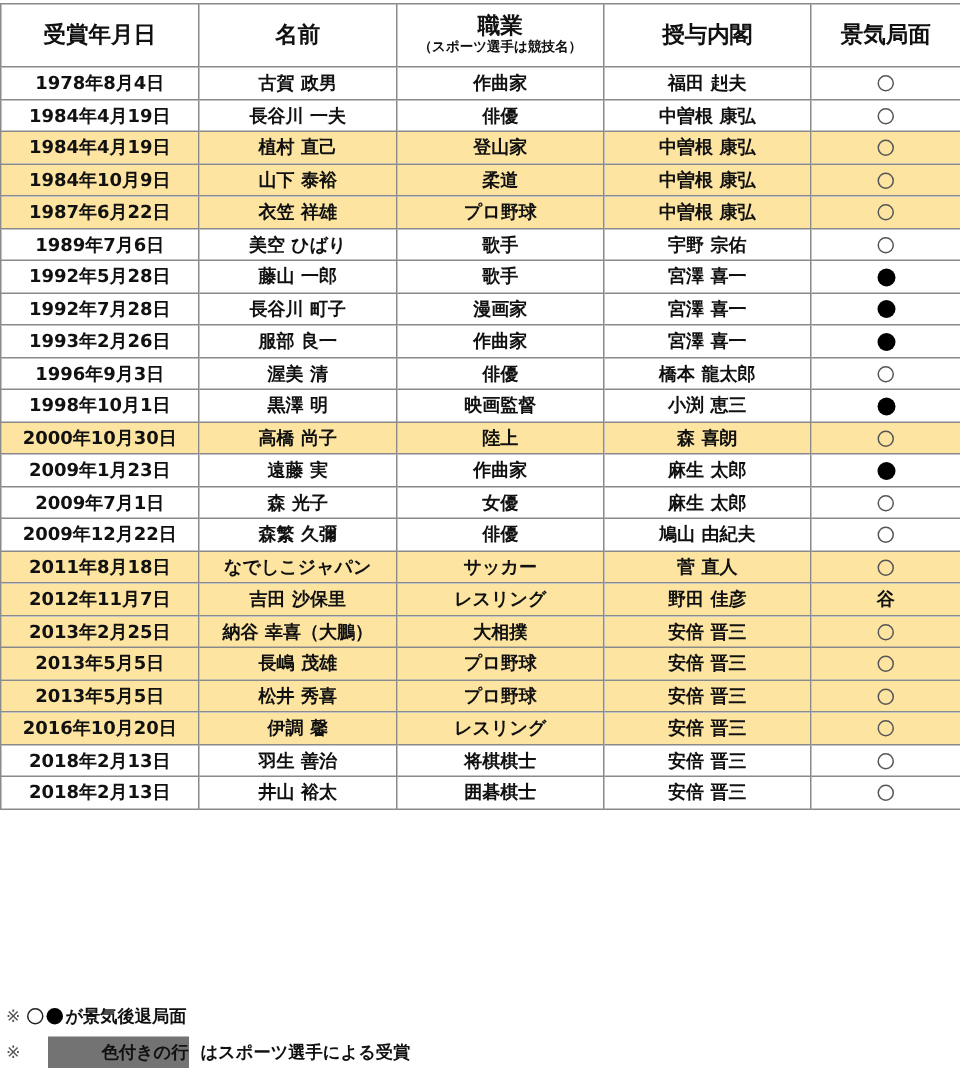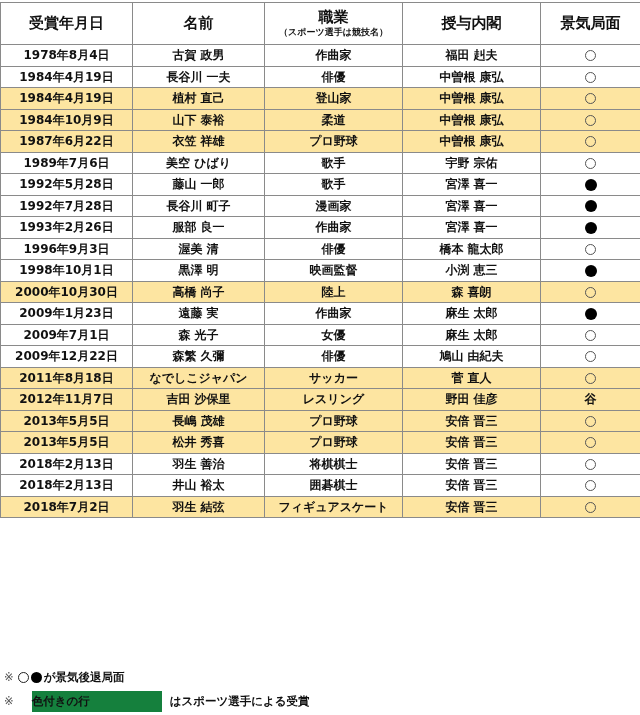--- a/index.html
+++ b/index.html
@@ -18,21 +18,21 @@
     table.awards th { height: 41px; font-size: 15px; font-weight: bold; background: #ffffff; line-height: 1.1; }
     table.awards th .sub { display: block; font-size: 9px; font-weight: bold; margin-top: 3px; }
     table.awards td { height: 20.5px; font-size: 12px; font-weight: bold; line-height: 20px; }
     tr.sport td { background: #fde5a1; }
     tr.normal td { background: #ffffff; }
     .dot-filled { display: inline-block; width: 12px; height: 12px; border-radius: 50%; background: #000; vertical-align: middle; }
     .dot-open { display: inline-block; width: 11px; height: 11px; border-radius: 50%; border: 1px solid #555; box-sizing: border-box; vertical-align: middle; background: transparent; }
     .notes { position: absolute; left: 4px; top: 667px; font-size: 11.5px; font-weight: bold; }
     .note-line { height: 20px; line-height: 20px; display: flex; align-items: center; white-space: nowrap; }
     .note-line + .note-line { margin-top: 4px; }
-    .legend-swatch { display: inline-block; background: #15803d; width: 130px; height: 21px; line-height: 21px; text-align: left; margin: 0 8px 0 14px; }
+    .legend-swatch { display: inline-block; background: #737373; width: 94px; height: 21px; line-height: 21px; text-align: right; margin: 0 8px 0 14px; }
     .mark { color: #555; margin-right: 4px; font-weight: normal; }
     .inline-open { display: inline-block; width: 11px; height: 11px; border-radius: 50%; border: 1.5px solid #222; box-sizing: border-box; margin-right: 2px; }
     .inline-filled { display: inline-block; width: 11px; height: 11px; border-radius: 50%; background: #000; margin-right: 2px; }
   </style>
 </head>
 <body>
 
 <table class="awards">
   <colgroup>
       <col class="c1">
@@ -167,51 +167,58 @@
         <td><span class="dot-open"></span></td>
       </tr>
       <tr class="sport">
         <td>2012年11月7日</td>
         <td>吉田 沙保里</td>
         <td>レスリング</td>
         <td>野田 佳彦</td>
         <td><span>谷</span></td>
       </tr>
       <tr class="sport">
+        <td>2013年2月25日</td>
+        <td>納谷 幸喜（大鵬）</td>
+        <td>大相撲</td>
+        <td>安倍 晋三</td>
+        <td><span class="dot-open"></span></td>
+      </tr>
+      <tr class="sport">
         <td>2013年5月5日</td>
         <td>長嶋 茂雄</td>
         <td>プロ野球</td>
         <td>安倍 晋三</td>
         <td><span class="dot-open"></span></td>
       </tr>
       <tr class="sport">
         <td>2013年5月5日</td>
         <td>松井 秀喜</td>
         <td>プロ野球</td>
         <td>安倍 晋三</td>
         <td><span class="dot-open"></span></td>
       </tr>
+      <tr class="sport">
+        <td>2016年10月20日</td>
+        <td>伊調 馨</td>
+        <td>レスリング</td>
+        <td>安倍 晋三</td>
+        <td><span class="dot-open"></span></td>
+      </tr>
       <tr class="normal">
         <td>2018年2月13日</td>
         <td>羽生 善治</td>
         <td>将棋棋士</td>
         <td>安倍 晋三</td>
         <td><span class="dot-open"></span></td>
       </tr>
       <tr class="normal">
         <td>2018年2月13日</td>
         <td>井山 裕太</td>
         <td>囲碁棋士</td>
-        <td>安倍 晋三</td>
-        <td><span class="dot-open"></span></td>
-      </tr>
-      <tr class="sport">
-        <td>2018年7月2日</td>
-        <td>羽生 結弦</td>
-        <td>フィギュアスケート</td>
         <td>安倍 晋三</td>
         <td><span class="dot-open"></span></td>
       </tr>
     </tbody>
 </table>
 
 <div class="notes">
   <div class="note-line">
     <span class="mark">※</span>
     <span class="inline-open"></span>

